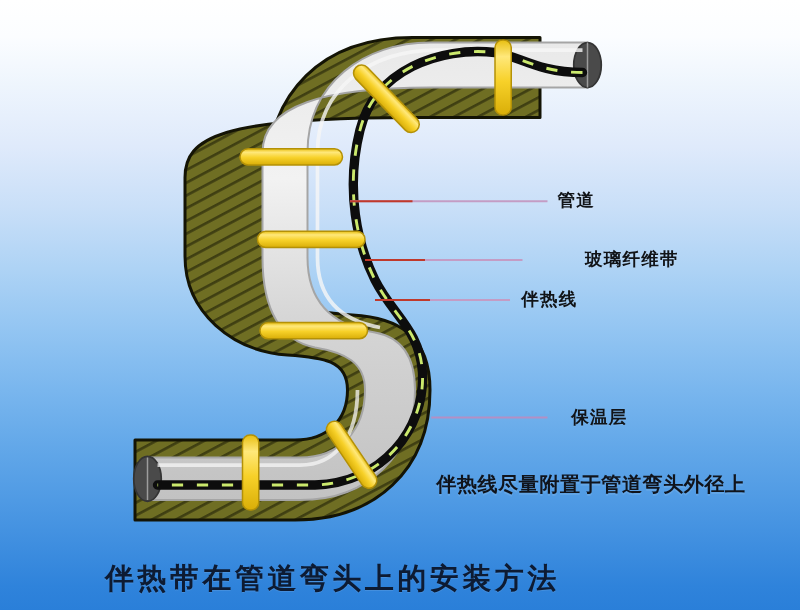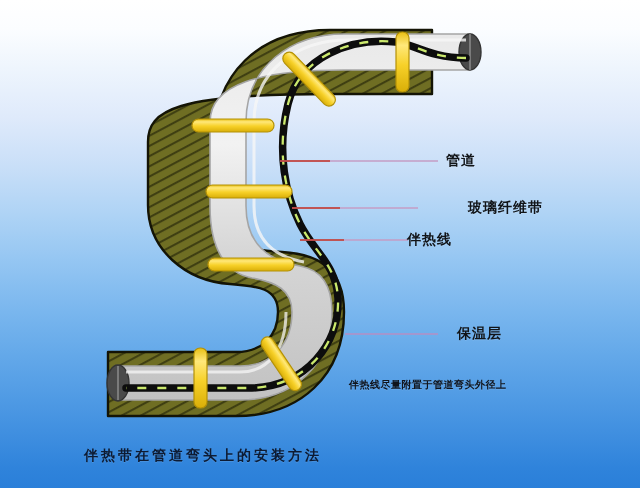--- a/index.html
+++ b/index.html
@@ -38,26 +38,26 @@
   .lbl {
     position: absolute;
     color: #111418;
     font-weight: bold;
     white-space: nowrap;
     letter-spacing: 1px;
     text-shadow: 0 1px 0 rgba(255,255,255,0.10);
   }
   .lbl-callout { font-size: 14px; }
   .lbl-note {
-    font-size: 10px;
+    font-size: 16px;
     color: #10141c;
     letter-spacing: 0.5px;
   }
   .lbl-title {
-    font-size: 14px;
+    font-size: 23px;
     color: #0d1b33;
     letter-spacing: 3px;
   }
 </style>
 </head>
 <body>
 
 <div id="stage">
 
   <svg id="art" viewBox="0 0 640 488">
@@ -220,21 +220,21 @@
       <line x1="300" y1="240" x2="344" y2="240" stroke="#c0392b" stroke-width="1.6"></line>
 
       <line x1="345" y1="334" x2="438" y2="334" stroke="#b48fc4" stroke-width="1.6"></line>
     </g>
   </svg>
 
   <div class="lbl lbl-callout" style="left:446px; top:152px;">管道</div>
 
   <div class="lbl lbl-callout" style="left:427px; top:199px;margin-left:41px;">玻璃纤维带</div>
 
-  <div class="lbl lbl-callout" style="left:407px; top:231px;">伴热线</div>
+  <div class="lbl lbl-callout" style="left:417px; top:231px;">伴热线</div>
 
   <div class="lbl lbl-callout" style="left:457px; top:325px;">保温层</div>
 
   <div class="lbl lbl-note" style="left:349px; top:378px;">伴热线尽量附置于管道弯头外径上</div>
 
   <div class="lbl lbl-title" style="left:84px; top:447px;">伴热带在管道弯头上的安装方法</div>
 
 </div>
 
 </body></html>

